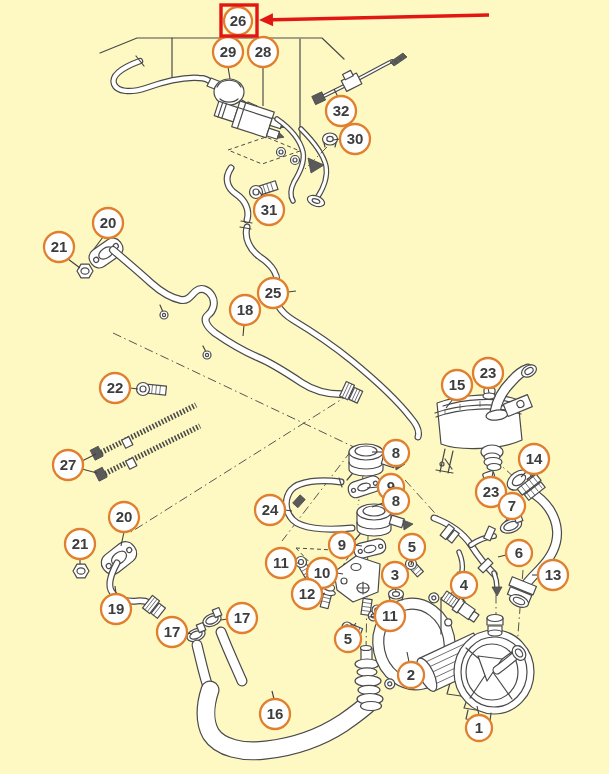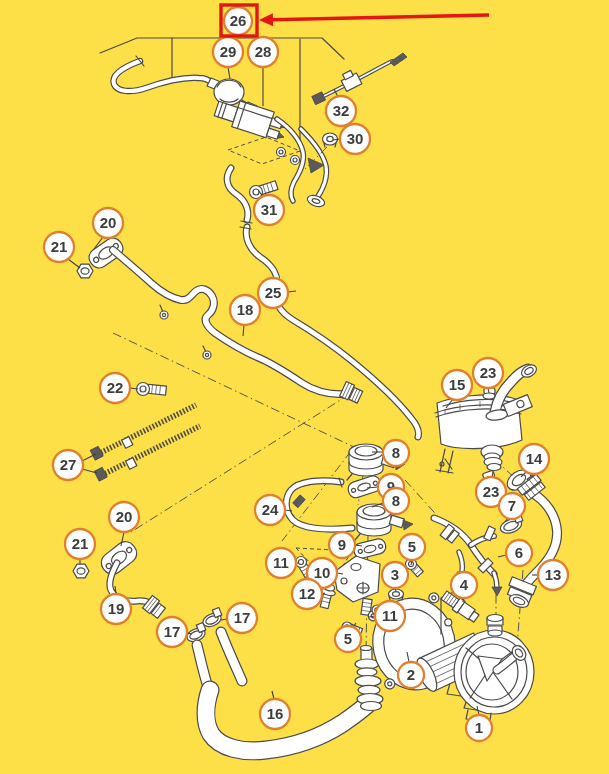--- a/index.html
+++ b/index.html
@@ -1,16 +1,16 @@
 <!DOCTYPE html>
 <html><head>
 <meta charset="utf-8">
 <style>
   html,body{margin:0;padding:0;background:#fff;}
-  .stage{position:relative;width:609px;height:774px;background:#fde047;overflow:hidden;
+  .stage{position:relative;width:609px;height:774px;background:#fef9c3;overflow:hidden;
          font-family:"Liberation Sans",sans-serif;}
   svg{display:block;}
   
   .ln{fill:none;stroke:#4a4a4a;stroke-width:1.2;stroke-linecap:round;stroke-linejoin:round}
   .lnd{fill:none;stroke:#4a4a4a;stroke-width:1;stroke-dasharray:4 3}
   .pw{fill:#fff;stroke:#4a4a4a;stroke-width:1.2;stroke-linejoin:round}
   .pd{fill:#5a5a5a;stroke:#4a4a4a;stroke-width:.8}
   .hatch{stroke:#4a4a4a;stroke-width:.7;fill:none}
   .dashdot{fill:none;stroke:#555;stroke-width:1;stroke-dasharray:9 3.5 1.5 3.5}
   .tie{stroke:#4a4a4a;stroke-width:5.5;fill:none;stroke-dasharray:1.6 1.8}

